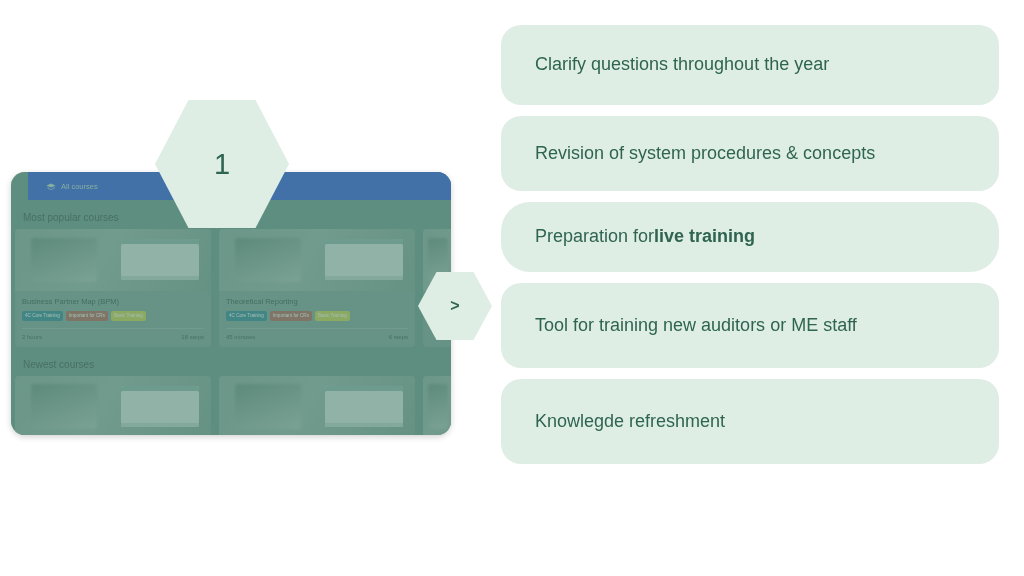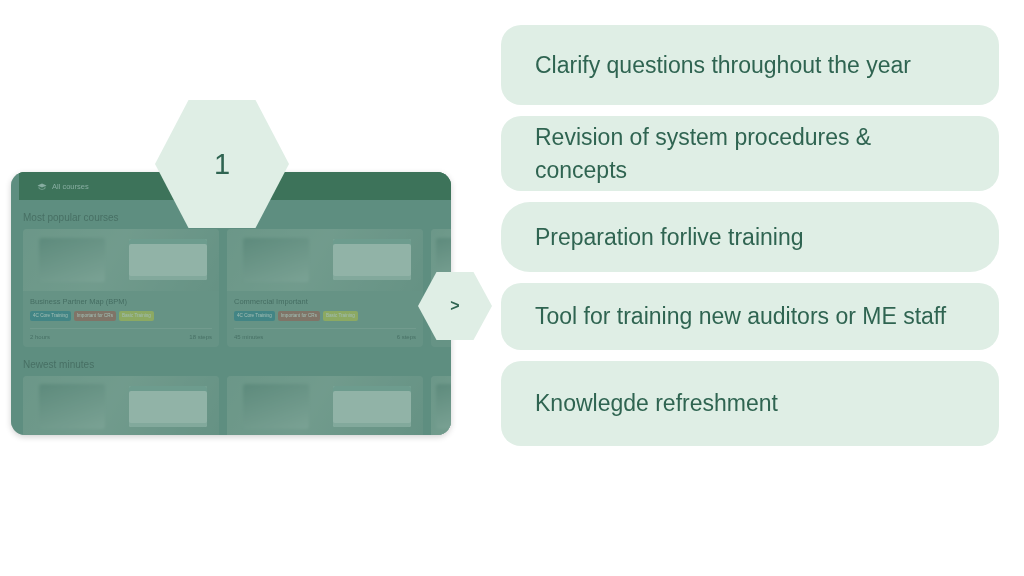--- a/index.html
+++ b/index.html
@@ -19,37 +19,37 @@
   #screenshot-card {
     position: absolute;
     left: 11px; top: 172px;
     width: 440px; height: 263px;
     border-radius: 14px;
     overflow: hidden;
     background: #5e8e80;
     box-shadow: 0 2px 6px rgba(0,0,0,0.18);
   }
   .sc-topbar {
-    position: absolute; left: 8px; top: 0;
+    position: absolute; left: 17px; top: 0;
     width: 100%; height: 28px;
-    background: #14532d;
+    background: #1d4ed8;
     text-align: center;
   }
   .sc-tab {
     position: absolute; left: 18px; top: 0;
     height: 28px; display: flex; align-items: center; gap: 5px;
     color: #b8d2c9; font-size: 7.5px;
   }
   .cap-icon { display: block; width: 10px; height: 7px; }
   .sc-body { position: absolute; left: 0; top: 28px; right: 0; bottom: 0; }
   .sc-section-label {
     color: #2a4a42; font-size: 10px;
     margin: 12px 0 6px 12px;
   }
-  .sc-row { display: flex; gap: 8px; padding: 0 0 0 12px; }
+  .sc-row { display: flex; gap: 8px; padding: 0 0 0 4px; }
   .sc-course {
     width: 196px; flex: 0 0 auto;
     background: #6f9a8d; border-radius: 4px; overflow: hidden;
   }
   .sc-course.narrow { width: 60px; }
   .sc-thumb {
     height: 62px; position: relative; overflow: hidden;
     background: linear-gradient(120deg,#7ba293 0%,#88ab9d 45%,#6e978a 100%);
   }
   .sc-thumb::before {
@@ -123,31 +123,31 @@
   
   #benefit-list {
     position: absolute;
     left: 501px; top: 25px;
     width: 498px;
   }
   .benefit-box {
     background: #dfeee5;
     border-radius: 20px;
     color: #2f6451;
-    font-size: 23px;
+    font-size: 18px;
     line-height: 1.42;
     padding: 0 34px;
     display: flex; align-items: center;
     box-sizing: border-box;
   }
-  .benefit-box b { font-weight: normal; }
+  .benefit-box b { font-weight: bold; }
   #bbox-0 { height: 80px; margin-bottom: 11px; }
   #bbox-1 { height: 75px; margin-bottom: 11px; }
   #bbox-2 { height: 70px; margin-bottom: 11px; border-radius: 29px; }
-  #bbox-3 { height: 67px; margin-bottom: 11px; }
+  #bbox-3 { height: 85px; margin-bottom: 11px; }
   #bbox-4 { height: 85px; text-align: right; }
 </style>
 </head>
 <body>
 
 <div id="stage">
 
   <div id="screenshot-card">
 
     <div class="sc-topbar">
@@ -183,40 +183,40 @@
               <span>18 steps</span>
             </div>
           </div>
         </div>
 
         <div class="sc-course">
           <div class="sc-thumb">
             <span class="sc-mini"></span>
           </div>
           <div class="sc-meta">
-            <div class="sc-title">Commercial Important</div>
+            <div class="sc-title">Theoretical Reporting</div>
             <div class="sc-tags">
               <span class="sc-tag" style="background:#1f7a8c">4C Core Training</span>
               <span class="sc-tag" style="background:#a8564a">Important for CRs</span>
               <span class="sc-tag" style="background:#c4c93f">Basic Training</span>
             </div>
             <div class="sc-foot">
               <span>45 minutes</span>
               <span>6 steps</span>
             </div>
           </div>
         </div>
 
         <div class="sc-course narrow">
           <div class="sc-thumb"></div>
           <div class="sc-meta"></div>
         </div>
       </div>
 
-      <div class="sc-section-label">Newest minutes</div>
+      <div class="sc-section-label">Newest courses</div>
 
       <div class="sc-row">
         <div class="sc-course">
           <div class="sc-thumb">
             <span class="sc-mini"></span>
           </div>
         </div>
         <div class="sc-course">
           <div class="sc-thumb">
             <span class="sc-mini"></span>

